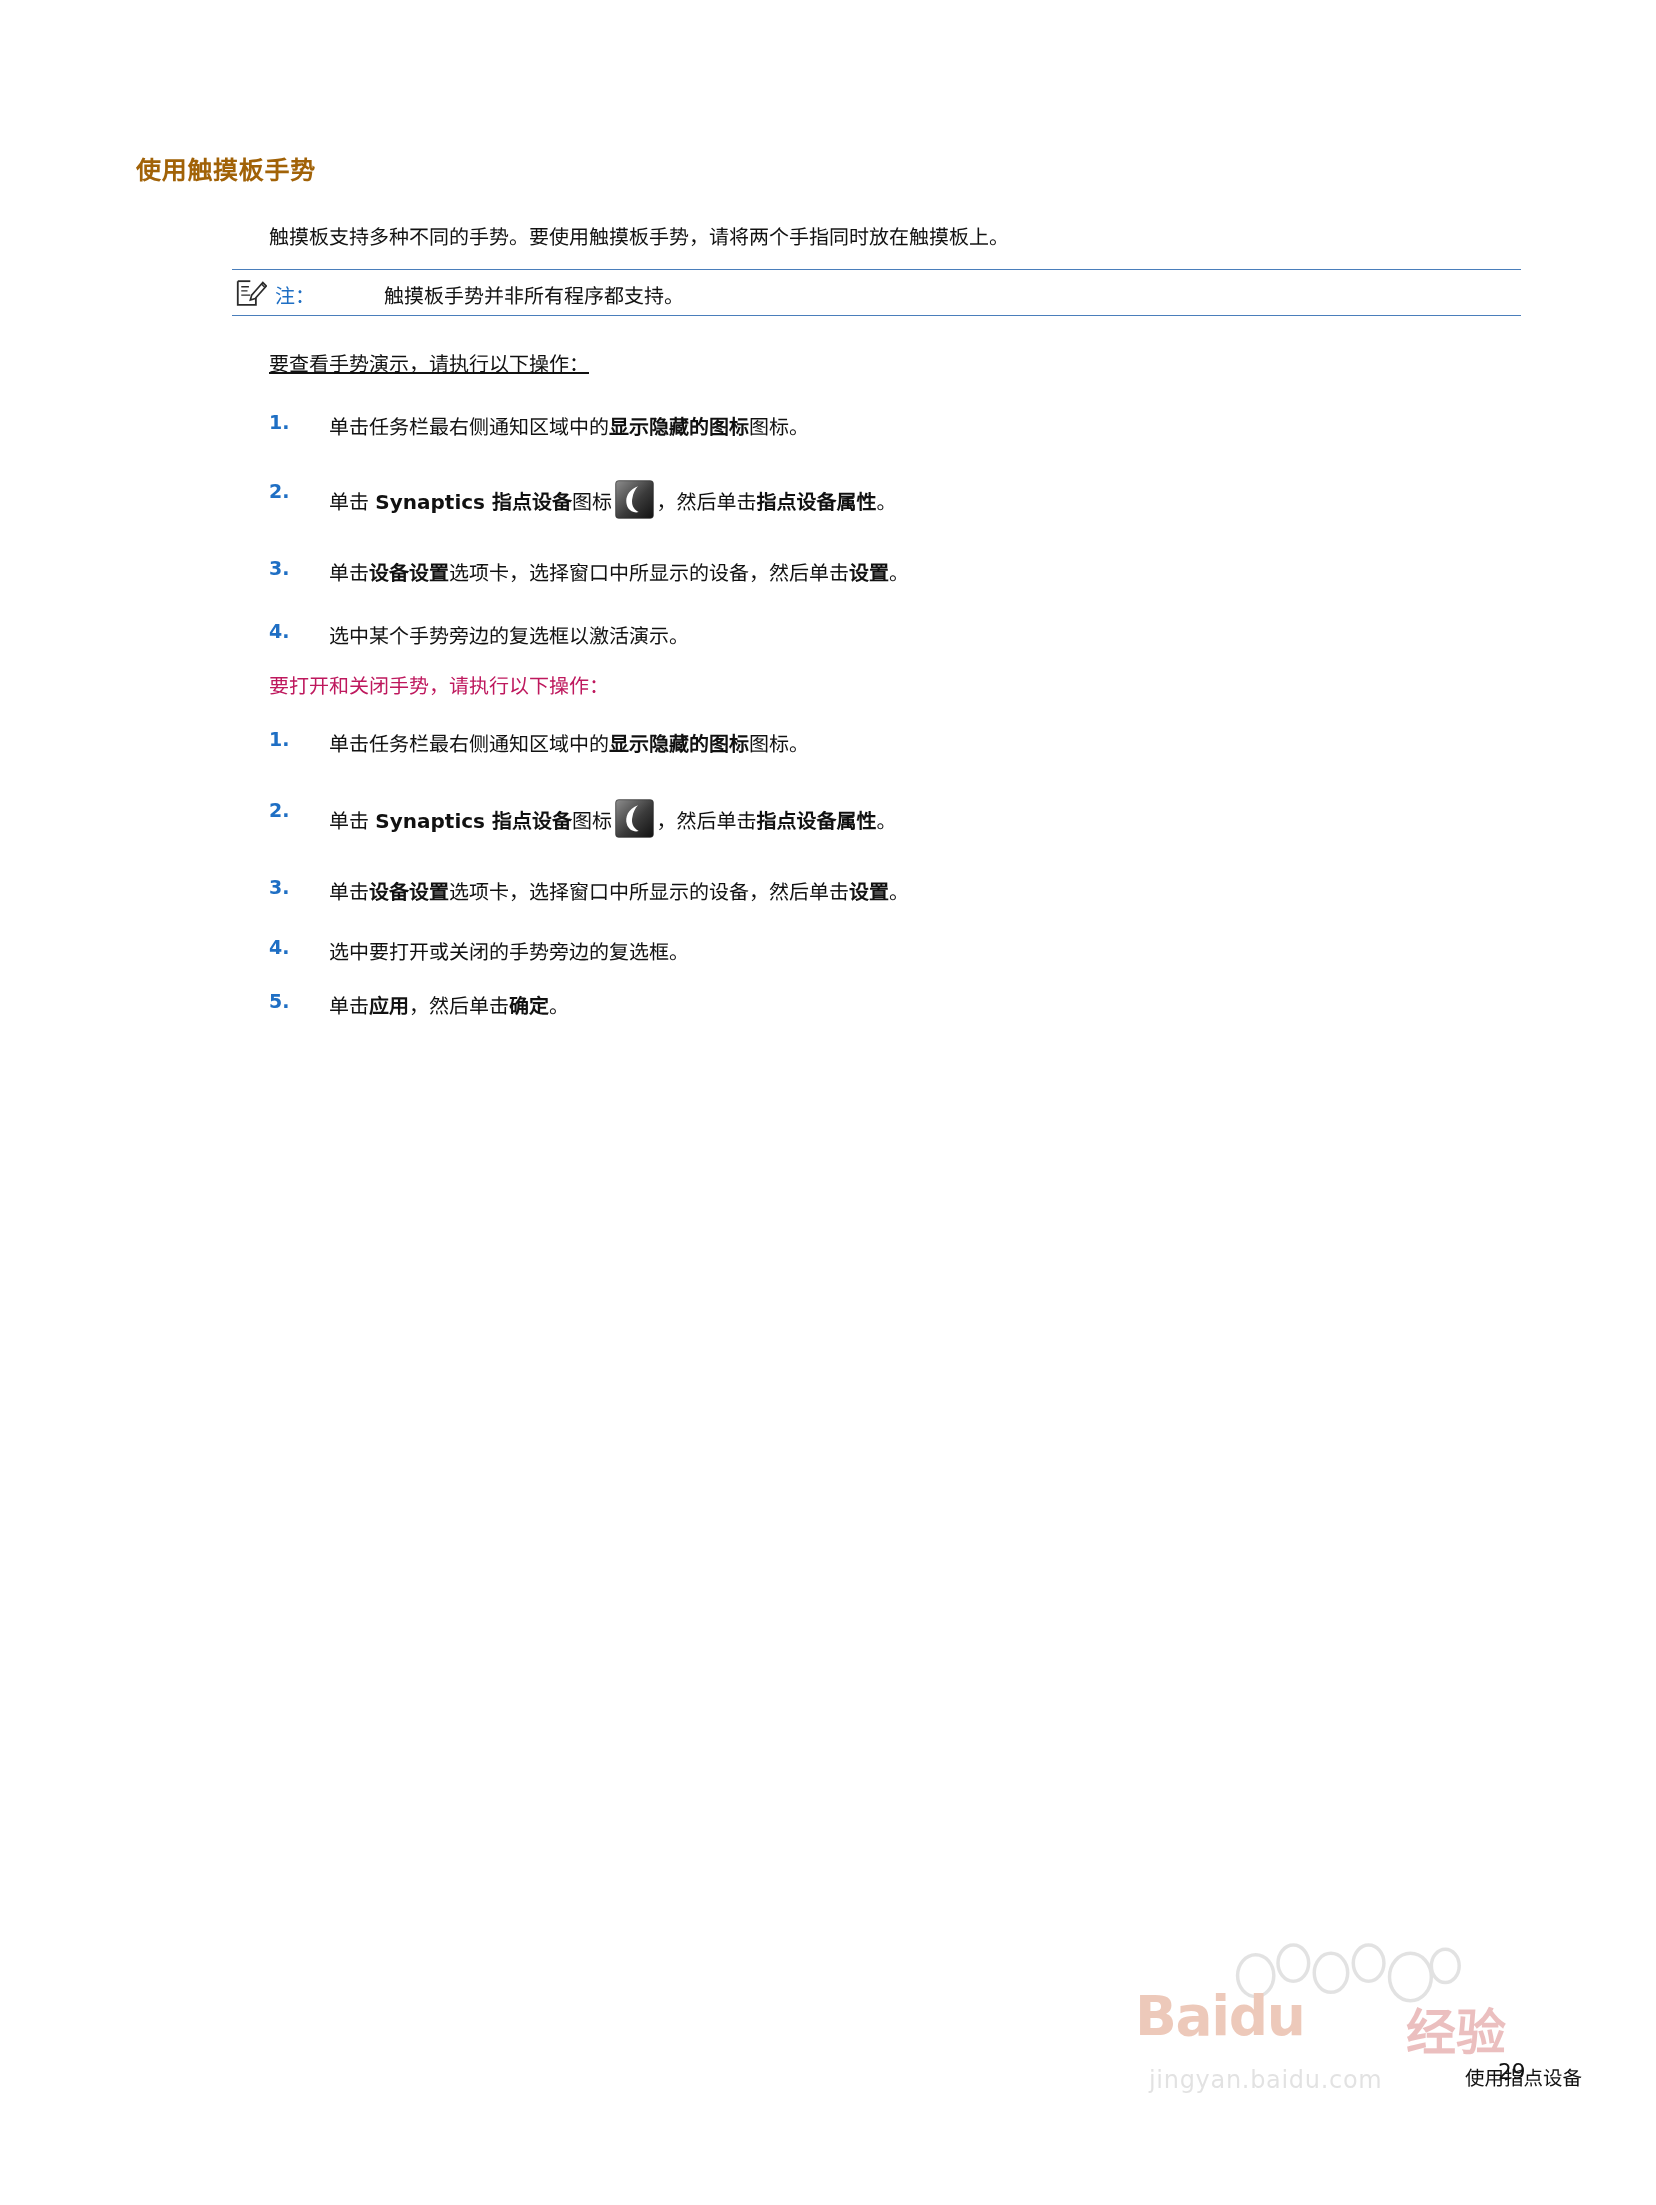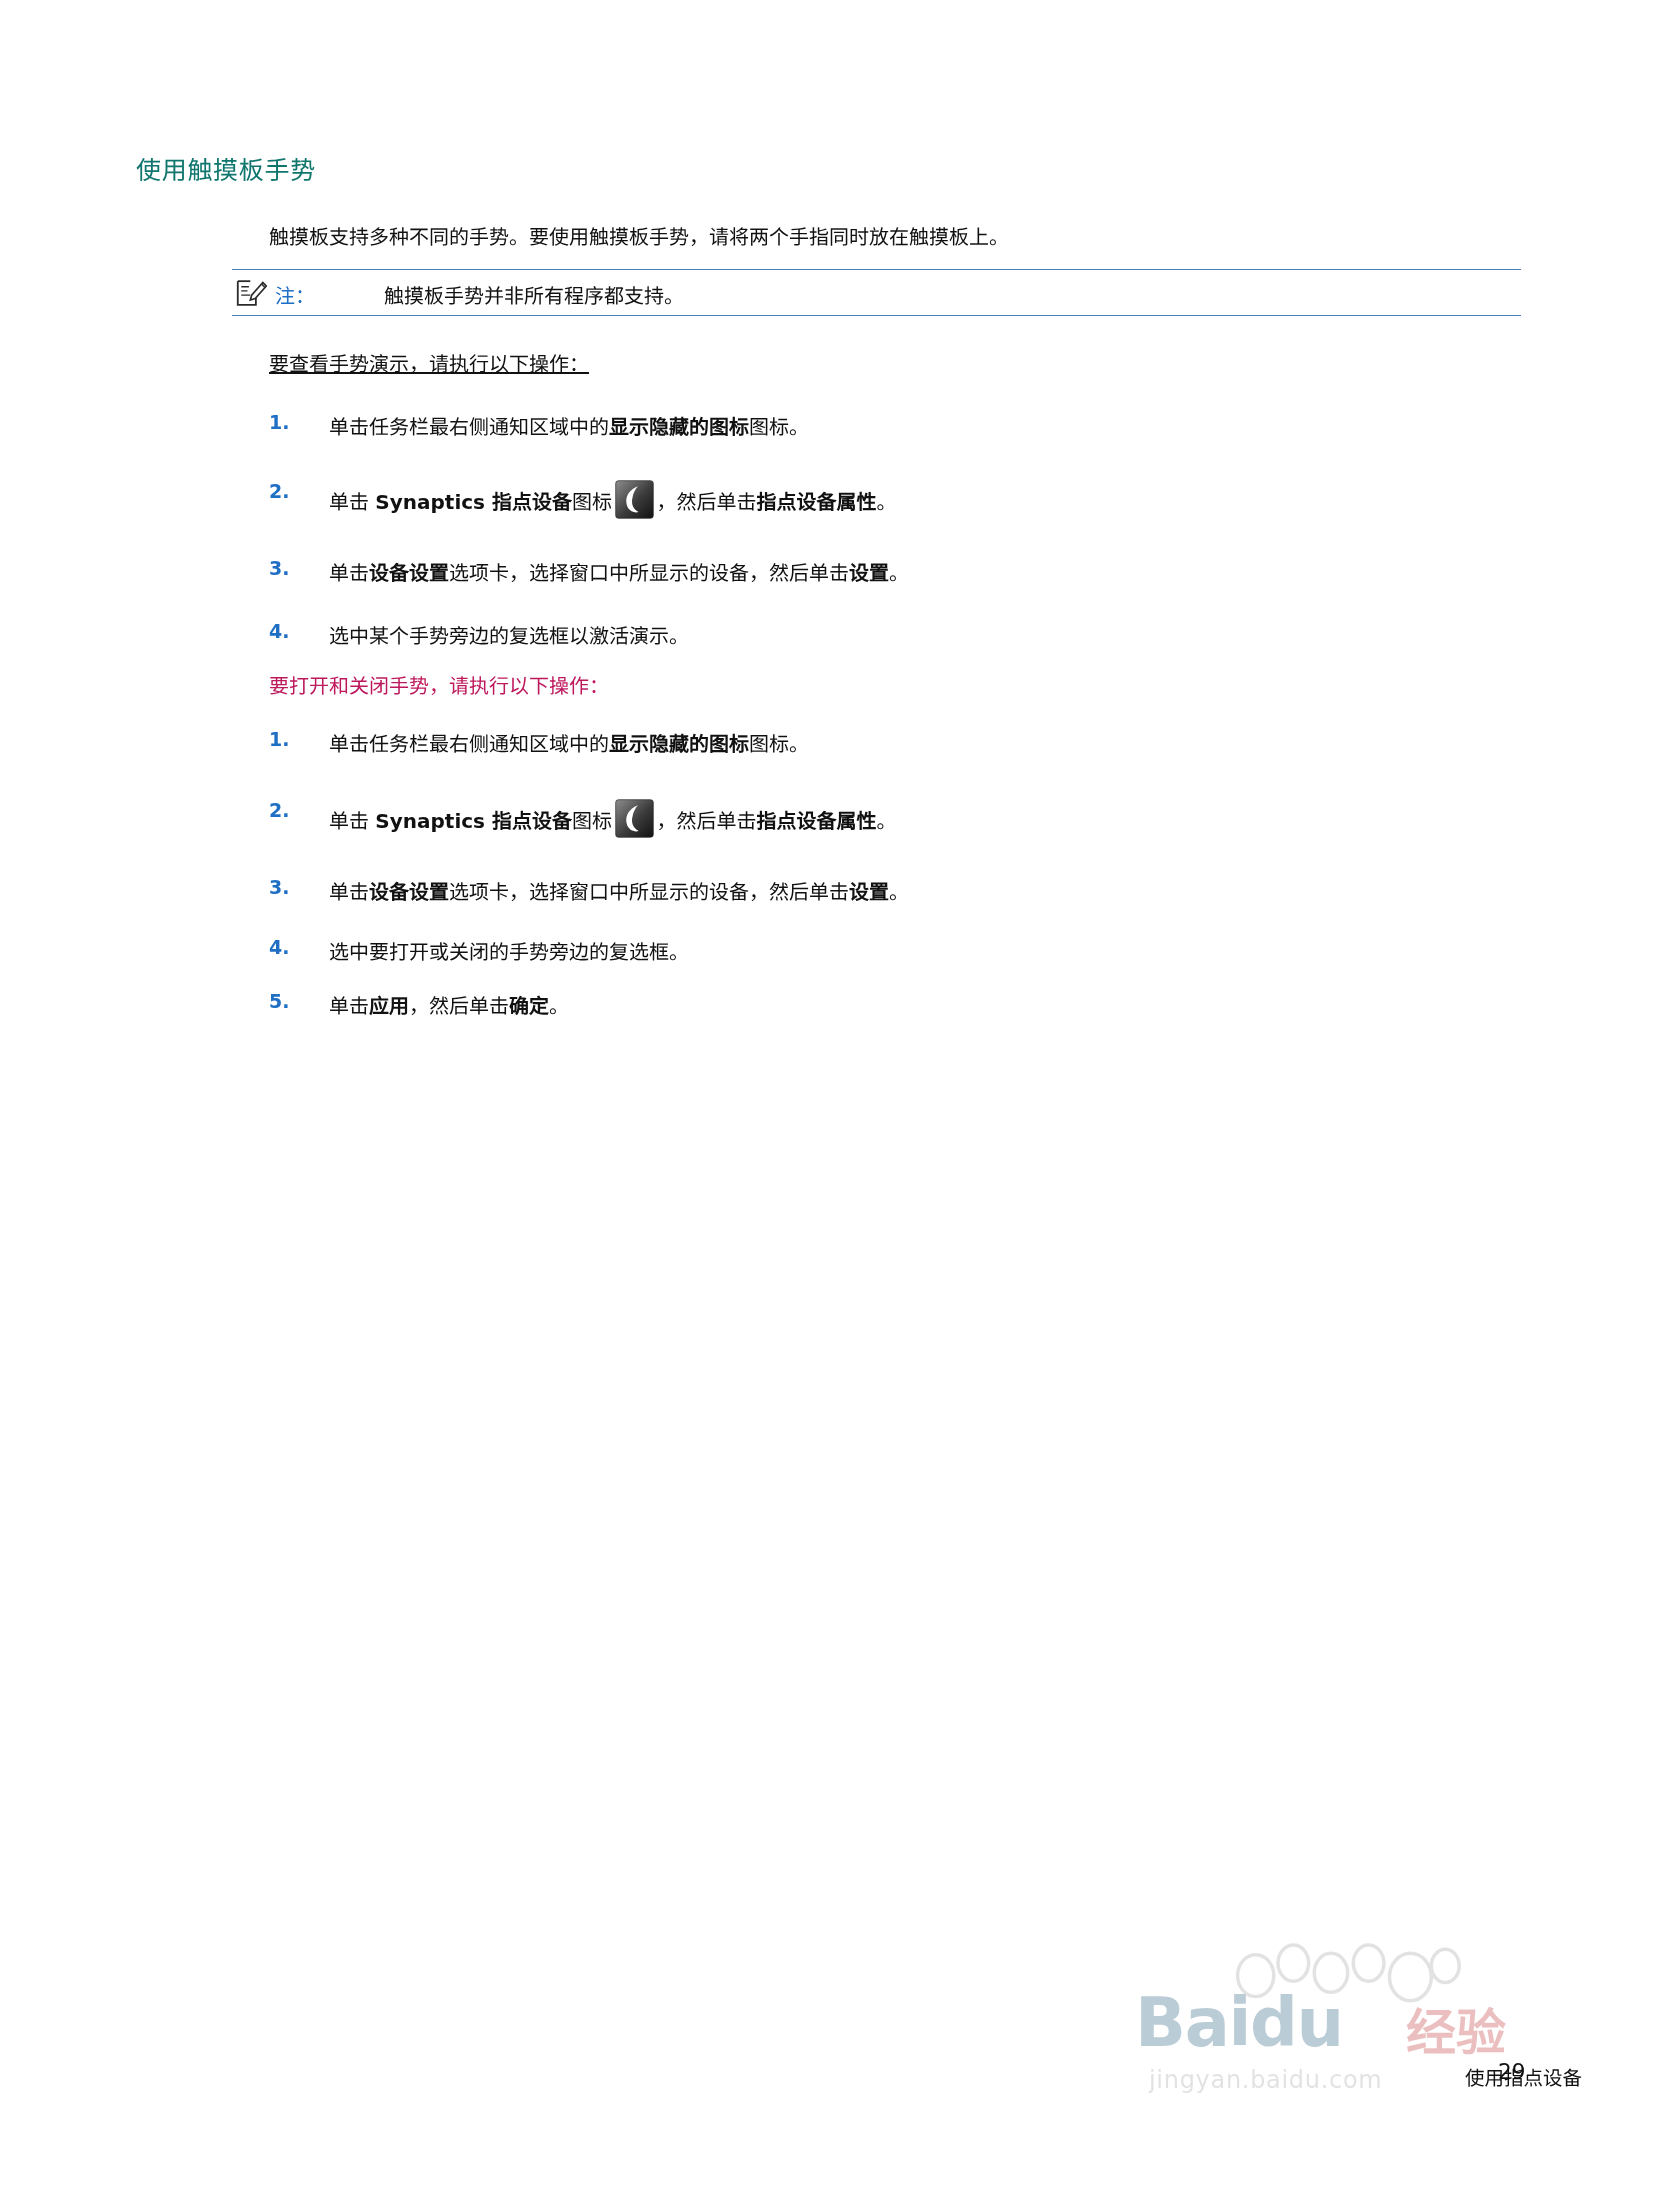--- a/index.html
+++ b/index.html
@@ -21,22 +21,22 @@
     width: 1657px;
     height: 2205px;
     background: #fff;
   }
   
   .heading {
     position: absolute;
     left: 136px;
     top: 150px;
     font-size: 25px;
-    font-weight: normal;
-    color: #0f766e;
+    font-weight: bold;
+    color: #a16207;
     letter-spacing: 0.7px;
   }
   
   .note {
     position: absolute;
     left: 232px;
     top: 269px;
     width: 1289px;
     border-top: 1.4px solid #4a7ebb;
     border-bottom: 1.4px solid #4a7ebb;
@@ -143,23 +143,23 @@
     top: 1942px;
     width: 418px;
     height: 181px;
     opacity: 0.28;
     pointer-events: none;
   }
   .wm-main {
     position: absolute;
     left: 0;
     top: 42px;
-    font-size: 67px;
-    font-weight: bold;
-    color: #0c4a6e;
+    font-size: 55px;
+    font-weight: bold;
+    color: #c2410c;
     font-family: "DejaVu Sans", sans-serif;
     letter-spacing: -1.4px;
   }
   .wm-cn {
     position: absolute;
     left: 271px;
     top: 50px;
     font-size: 50px;
     font-weight: bold;
     color: #b91c1c;

